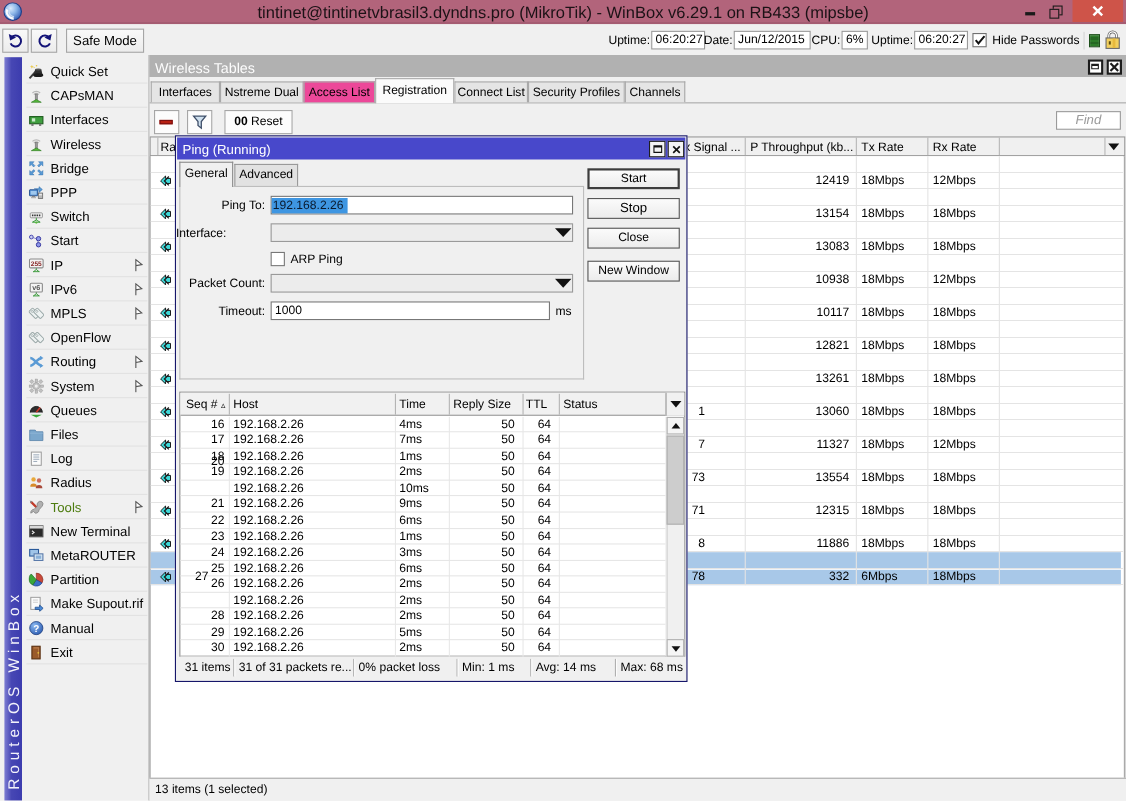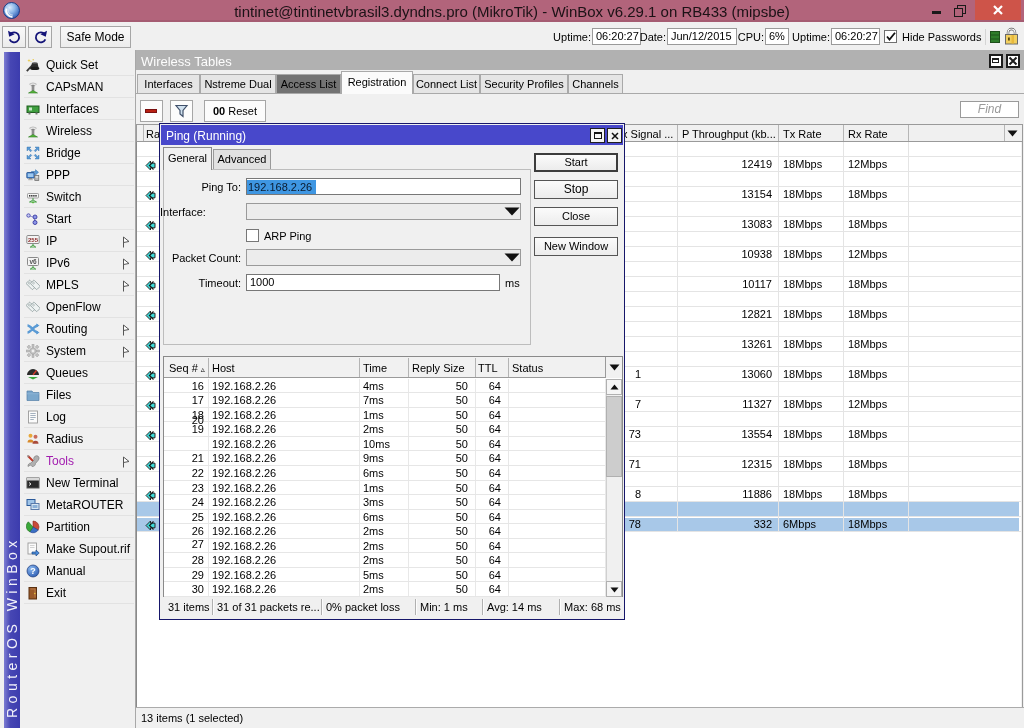--- a/index.html
+++ b/index.html
@@ -256,21 +256,21 @@
           <circle cx="9.5" cy="4.8" r="2" fill="#c86a5a"></circle>
           <path d="M6.5 11.8 a3 3 0 0 1 6 0 Z" fill="#a84a3a"></path>
         </svg></div>
 <div class="abs" style="left:46px;top:432px;font-size:12px;color:#000">Radius</div>
 <div class="abs" style="left:24px;top:471px;width:110px;height:1px;background:#e2e2e2"></div>
 <div class="abs" style="left:26px;top:454px;width:14px;height:14px"><svg width="14" height="14" viewBox="0 0 14 14">
           <path d="M2 2 L9 9" stroke="#c03a2a" stroke-width="2"></path>
           <path d="M1 1 L3.5 2 L2 3.5 Z" fill="#888"></path>
           <path d="M12 2 a3 3 0 0 0 -4 4 L5 9 a3 3 0 0 0 -3 3.5 L4.5 11 L6 12.5 a3 3 0 0 0 3.5 -3 L12.5 6 a3 3 0 0 0 -0.5 -4 Z" fill="#b0b0b0" stroke="#777" stroke-width="0.6"></path>
         </svg></div>
-<div class="abs" style="left:46px;top:454px;font-size:12px;color:#a21caf">Tools</div>
+<div class="abs" style="left:46px;top:454px;font-size:12px;color:#4d7c0f">Tools</div>
 <div class="abs" style="left:122px;top:454px"><svg width="8" height="12" viewBox="0 0 8 12">
           <path d="M1.5 11.5 V1 L7 5.5 L1.5 6.5" fill="#fff" stroke="#555" stroke-width="1"></path>
         </svg></div>
 <div class="abs" style="left:24px;top:493px;width:110px;height:1px;background:#e2e2e2"></div>
 <div class="abs" style="left:26px;top:476px;width:14px;height:14px"><svg width="14" height="14" viewBox="0 0 14 14">
           <rect x="1" y="2" width="12" height="10" fill="#2a2a2a" stroke="#555" stroke-width="1"></rect>
           <rect x="1" y="2" width="12" height="2.5" fill="#d8d8d8"></rect>
           <path d="M3 6.5 l2 1.5 l-2 1.5" stroke="#e8e8e8" stroke-width="1" fill="none"></path>
         </svg></div>
 <div class="abs" style="left:46px;top:476px;font-size:12px;color:#000">New Terminal</div>
@@ -322,21 +322,21 @@
 <div class="abs" style="left:992px;top:58px;width:7px;height:5px;border:1px solid #1c1c1c;border-top-width:2px"></div>
 <div class="abs" style="left:1006px;top:54px;width:14px;height:14px;background:#fff;border:2px solid #1c1c1c"></div>
 <svg class="abs" style="left:1008px;top:56px" width="10" height="10" viewBox="0 0 10 10">
       <path d="M1.5 1.5 L8.5 8.5 M8.5 1.5 L1.5 8.5" stroke="#1c1c1c" stroke-width="2"></path>
     </svg>
 <div class="abs" style="left:136px;top:70px;width:888px;height:658px;background:#f0f0f0"></div>
 <div id="tabs">
       <div class="abs" style="left:136px;top:93px;width:888px;height:1px;background:#a9a9a9"></div>
 <div class="abs" style="left:137px;top:74px;width:63px;height:19px;background:#e5e5e5;border:1px solid #a9a9a9;border-bottom:none;font-size:11px;text-align:center;line-height:18px">Interfaces</div>
 <div class="abs" style="left:200px;top:74px;width:76px;height:19px;background:#e5e5e5;border:1px solid #a9a9a9;border-bottom:none;font-size:11px;text-align:center;line-height:18px">Nstreme Dual</div>
-<div class="abs" style="left:276px;top:74px;width:65px;height:19px;background:#737373;border:1px solid #a9a9a9;border-bottom:none;font-size:11px;text-align:center;line-height:18px">Access List</div>
+<div class="abs" style="left:276px;top:74px;width:65px;height:19px;background:#ec4899;border:1px solid #a9a9a9;border-bottom:none;font-size:11px;text-align:center;line-height:18px">Access List</div>
 <div class="abs" style="left:341px;top:71px;width:72px;height:23px;background:#fbfbfb;border:1px solid #a9a9a9;border-bottom:none;font-size:11px;text-align:center;line-height:21px;z-index:3">Registration</div>
 <div class="abs" style="left:413px;top:74px;width:67px;height:19px;background:#e5e5e5;border:1px solid #a9a9a9;border-bottom:none;font-size:11px;text-align:center;line-height:18px">Connect List</div>
 <div class="abs" style="left:480px;top:74px;width:88px;height:19px;background:#e5e5e5;border:1px solid #a9a9a9;border-bottom:none;font-size:11px;text-align:center;line-height:18px">Security Profiles</div>
 <div class="abs" style="left:568px;top:74px;width:55px;height:19px;background:#e5e5e5;border:1px solid #a9a9a9;border-bottom:none;font-size:11px;text-align:center;line-height:18px">Channels</div>
     </div>
 <div id="wtoolbar">
       <div class="abs btn" style="left:140px;top:100px;width:23px;height:22px;background:#fcfcfc"></div>
 <div class="abs" style="left:145px;top:109px;width:12px;height:4px;background:#b81f12;border:1px solid #7a1010"></div>
 <div class="abs btn" style="left:170px;top:100px;width:23px;height:22px;background:#fcfcfc"></div>
 <svg class="abs" style="left:174px;top:104px" width="15" height="14" viewBox="0 0 15 14">
@@ -595,21 +595,21 @@
 <div class="abs" style="left:363px;top:509.6px;font-size:11px;line-height:14px;z-index:6">6ms</div>
 <div class="abs" style="left:408px;top:509.6px;width:60px;text-align:right;font-size:11px;line-height:14px;z-index:6">50</div>
 <div class="abs" style="left:475px;top:509.6px;width:26px;text-align:right;font-size:11px;line-height:14px;z-index:6">64</div>
 <div class="abs" style="left:164px;top:524.2px;width:441px;height:14.56px;border-bottom:1px solid #e6e6e6;z-index:6"></div>
 <div class="abs" style="left:163px;top:524.2px;width:41px;text-align:right;font-size:11px;line-height:14px;z-index:6">26</div>
 <div class="abs" style="left:212px;top:524.2px;font-size:11px;line-height:14px;z-index:6">192.168.2.26</div>
 <div class="abs" style="left:363px;top:524.2px;font-size:11px;line-height:14px;z-index:6">2ms</div>
 <div class="abs" style="left:408px;top:524.2px;width:60px;text-align:right;font-size:11px;line-height:14px;z-index:6">50</div>
 <div class="abs" style="left:475px;top:524.2px;width:26px;text-align:right;font-size:11px;line-height:14px;z-index:6">64</div>
 <div class="abs" style="left:164px;top:538.8px;width:441px;height:14.56px;border-bottom:1px solid #e6e6e6;z-index:6"></div>
-<div class="abs" style="left:163px;top:537px;width:41px;text-align:right;font-size:11px;line-height:14px;z-index:6">27</div>
+<div class="abs" style="left:163px;top:517px;width:41px;text-align:center;font-size:11px;line-height:14px;z-index:6">27</div>
 <div class="abs" style="left:212px;top:538.8px;font-size:11px;line-height:14px;z-index:6">192.168.2.26</div>
 <div class="abs" style="left:363px;top:538.8px;font-size:11px;line-height:14px;z-index:6">2ms</div>
 <div class="abs" style="left:408px;top:538.8px;width:60px;text-align:right;font-size:11px;line-height:14px;z-index:6">50</div>
 <div class="abs" style="left:475px;top:538.8px;width:26px;text-align:right;font-size:11px;line-height:14px;z-index:6">64</div>
 <div class="abs" style="left:164px;top:553.3px;width:441px;height:14.56px;border-bottom:1px solid #e6e6e6;z-index:6"></div>
 <div class="abs" style="left:163px;top:553.3px;width:41px;text-align:right;font-size:11px;line-height:14px;z-index:6">28</div>
 <div class="abs" style="left:212px;top:553.3px;font-size:11px;line-height:14px;z-index:6">192.168.2.26</div>
 <div class="abs" style="left:363px;top:553.3px;font-size:11px;line-height:14px;z-index:6">2ms</div>
 <div class="abs" style="left:408px;top:553.3px;width:60px;text-align:right;font-size:11px;line-height:14px;z-index:6">50</div>
 <div class="abs" style="left:475px;top:553.3px;width:26px;text-align:right;font-size:11px;line-height:14px;z-index:6">64</div>

